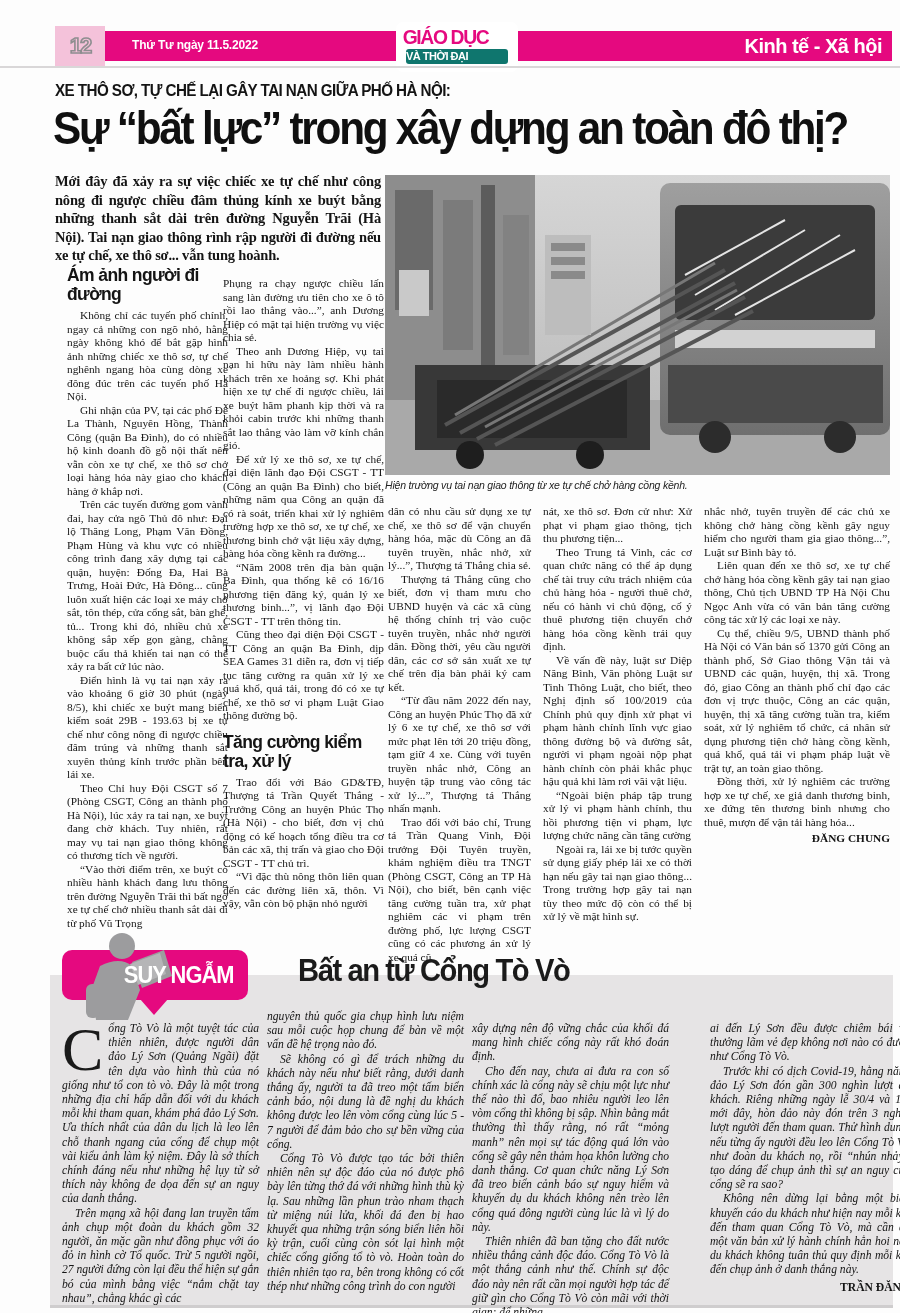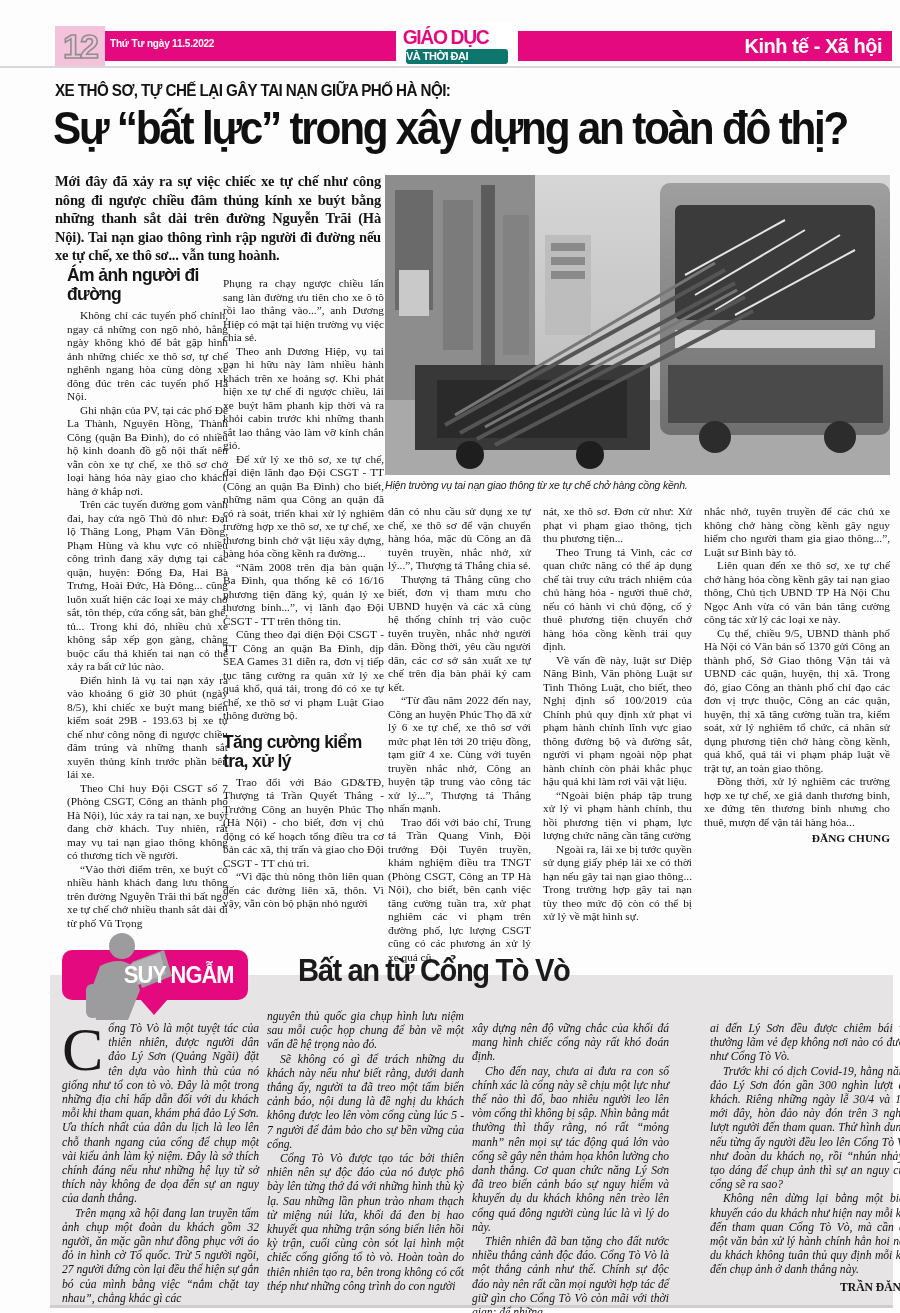--- a/index.html
+++ b/index.html
@@ -2,24 +2,24 @@
 <html><head>
 <meta charset="utf-8">
 <style>
   html,body{margin:0;padding:0;background:#f2f0f1;}
   .page{position:relative;width:900px;height:1313px;background:#fdfdfd;overflow:hidden;
         font-family:"Liberation Serif",serif;color:#141414;}
   
   .masthead-bar{position:absolute;left:55px;top:31px;width:837px;height:30px;background:#e5097f;}
   .pagenum-box{position:absolute;left:55px;top:26px;width:50px;height:40px;background:#f4c2da;
                display:flex;align-items:center;justify-content:center;}
-  .pagenum{font-family:"Liberation Sans",sans-serif;font-size:34px;font-weight:bold;
+  .pagenum{font-family:"Liberation Sans",sans-serif;font-size:22px;font-weight:bold;
            color:#f4c2da;-webkit-text-stroke:1.6px #8e8e90;letter-spacing:-2px;line-height:1;}
-  .issue-date{position:absolute;left:110px;top:38px;color:#fff;font-family:"Liberation Sans",sans-serif;
-              font-size:10px;font-weight:bold;letter-spacing:-0.2px;}
+  .issue-date{position:absolute;left:132px;top:38px;color:#fff;font-family:"Liberation Sans",sans-serif;
+              font-size:12px;font-weight:bold;letter-spacing:-0.2px;}
   .section-label{position:absolute;right:18px;top:35px;color:#fff;font-family:"Liberation Sans",sans-serif;
                  font-size:20px;font-weight:bold;letter-spacing:-0.5px;}
   .logo{position:absolute;left:398px;top:24px;width:118px;height:46px;background:#fff;
         border-radius:5px;box-shadow:0 0 0 2px #fff;}
   .logo-top{font-family:"Liberation Sans",sans-serif;font-weight:bold;font-size:21px;color:#e5097f;
             letter-spacing:-1.5px;line-height:25px;transform:scaleX(.92);transform-origin:center;}
   .logo-bottom{margin:0 8px;background:#0f766e;border-radius:3px;color:#fff;
                font-family:"Liberation Sans",sans-serif;font-weight:bold;font-size:11px;
                letter-spacing:-0.5px;line-height:15px;}
   .header-rule{position:absolute;left:0;top:66px;width:900px;height:2px;background:#d9d7d8;}

